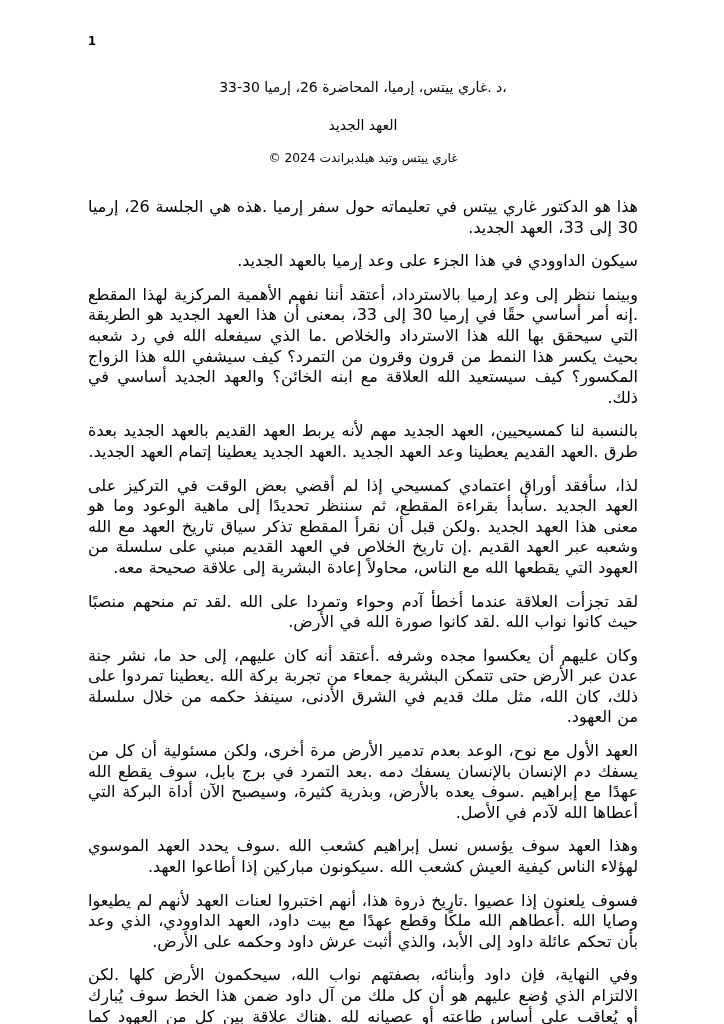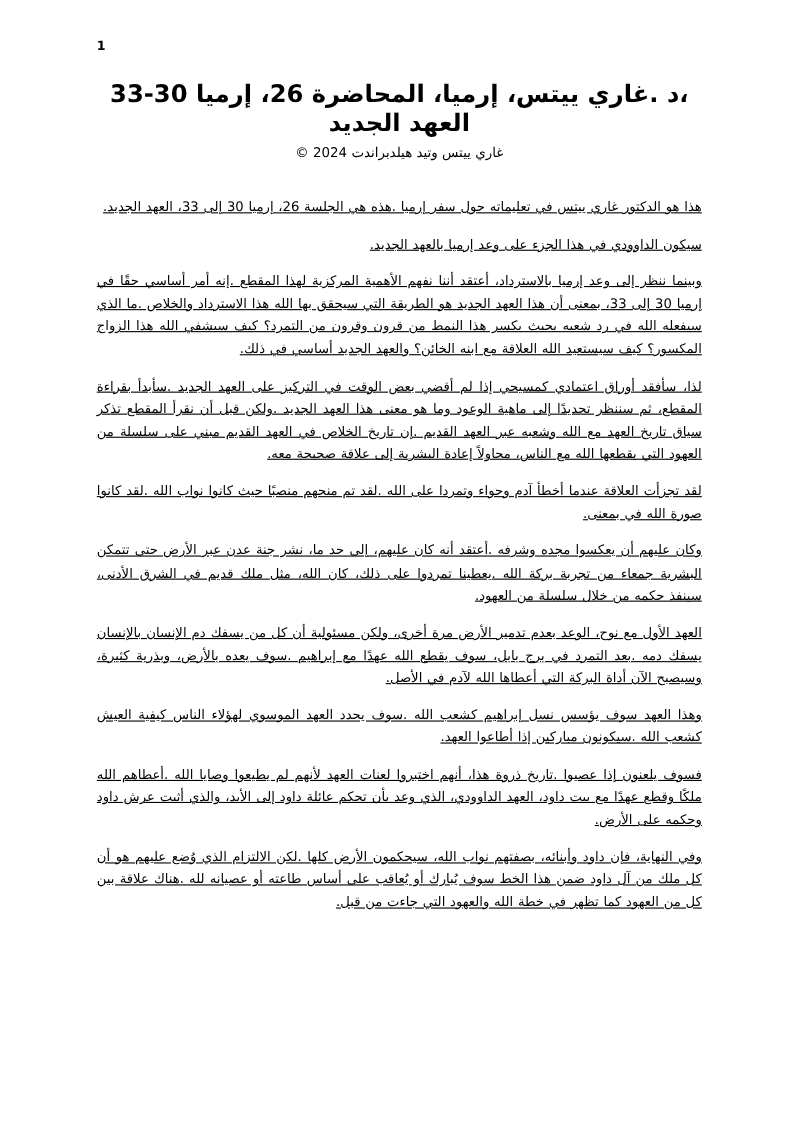--- a/index.html
+++ b/index.html
@@ -27,43 +27,42 @@
     font-weight: bold;
     text-align: left;
     margin: 0 0 26px 0;
   }
   .title-block {
     direction: rtl;
     text-align: center;
     margin: 0 0 0 0;
   }
   .title-line {
-    font-size: 22px;
-    font-weight: bold;
+    font-size: 14px;
+    font-weight: normal;
     line-height: 26px;
-    margin: 0;
+    margin: 12px;
   }
   .copyright {
     direction: rtl;
     font-size: 12.2px;
     line-height: 17px;
     margin: 5px 0 0 0;
   }
   .body-text {
     margin-top: 30px;
   }
   .body-text p {
     direction: rtl;
     unicode-bidi: plaintext;
     text-align: justify;
-    font-size: 12px;
+    font-size: 16px;
     line-height: 20.6px;
     margin: 0 0 13px 0;
     word-spacing: 0.5px;
-    text-decoration: underline;
   }
   .body-text p:last-child {
     margin-bottom: 0;
   }
 </style>
 </head>
 <body>
 
 <div class="page">
 
@@ -72,22 +71,23 @@
   <div class="title-block">
     <div class="title-line">،د .غاري ييتس، إرميا، المحاضرة 26، إرميا 30-33</div>
     <div class="title-line">العهد الجديد</div>
     <div class="copyright">غاري ييتس وتيد هيلدبراندت 2024 ©</div>
   </div>
 
   <div class="body-text">
     <p>هذا هو الدكتور غاري ييتس في تعليماته حول سفر إرميا .هذه هي الجلسة 26، إرميا 30 إلى 33، العهد الجديد.</p>
     <p>سيكون الداوودي في هذا الجزء على وعد إرميا بالعهد الجديد.</p>
     <p>وبينما ننظر إلى وعد إرميا بالاسترداد، أعتقد أننا نفهم الأهمية المركزية لهذا المقطع .إنه أمر أساسي حقًا في إرميا 30 إلى 33، بمعنى أن هذا العهد الجديد هو الطريقة التي سيحقق بها الله هذا الاسترداد والخلاص .ما الذي سيفعله الله في رد شعبه بحيث يكسر هذا النمط من قرون وقرون من التمرد؟ كيف سيشفي الله هذا الزواج المكسور؟ كيف سيستعيد الله العلاقة مع ابنه الخائن؟ والعهد الجديد أساسي في ذلك.</p>
+    <p>بالنسبة لنا كمسيحيين، العهد الجديد مهم لأنه يربط العهد القديم بالعهد الجديد بعدة طرق .العهد القديم يعطينا وعد العهد الجديد .العهد الجديد يعطينا إتمام العهد الجديد.</p>
     <p>لذا، سأفقد أوراق اعتمادي كمسيحي إذا لم أقضي بعض الوقت في التركيز على العهد الجديد .سأبدأ بقراءة المقطع، ثم سننظر تحديدًا إلى ماهية الوعود وما هو معنى هذا العهد الجديد .ولكن قبل أن نقرأ المقطع تذكر سياق تاريخ العهد مع الله وشعبه عبر العهد القديم .إن تاريخ الخلاص في العهد القديم مبني على سلسلة من العهود التي يقطعها الله مع الناس، محاولاً إعادة البشرية إلى علاقة صحيحة معه.</p>
-    <p>لقد تجزأت العلاقة عندما أخطأ آدم وحواء وتمردا على الله .لقد تم منحهم منصبًا حيث كانوا نواب الله .لقد كانوا صورة الله في بمعنى.</p>
+    <p>لقد تجزأت العلاقة عندما أخطأ آدم وحواء وتمردا على الله .لقد تم منحهم منصبًا حيث كانوا نواب الله .لقد كانوا صورة الله في الأرض.</p>
     <p>وكان عليهم أن يعكسوا مجده وشرفه .أعتقد أنه كان عليهم، إلى حد ما، نشر جنة عدن عبر الأرض حتى تتمكن البشرية جمعاء من تجربة بركة الله .يعطينا تمردوا على ذلك، كان الله، مثل ملك قديم في الشرق الأدنى، سينفذ حكمه من خلال سلسلة من العهود.</p>
     <p>العهد الأول مع نوح، الوعد بعدم تدمير الأرض مرة أخرى، ولكن مسئولية أن كل من يسفك دم الإنسان بالإنسان يسفك دمه .بعد التمرد في برج بابل، سوف يقطع الله عهدًا مع إبراهيم .سوف يعده بالأرض، وبذرية كثيرة، وسيصبح الآن أداة البركة التي أعطاها الله لآدم في الأصل.</p>
     <p>وهذا العهد سوف يؤسس نسل إبراهيم كشعب الله .سوف يحدد العهد الموسوي لهؤلاء الناس كيفية العيش كشعب الله .سيكونون مباركين إذا أطاعوا العهد.</p>
     <p>فسوف يلعنون إذا عصيوا .تاريخ ذروة هذا، أنهم اختبروا لعنات العهد لأنهم لم يطيعوا وصايا الله .أعطاهم الله ملكًا وقطع عهدًا مع بيت داود، العهد الداوودي، الذي وعد بأن تحكم عائلة داود إلى الأبد، والذي أثبت عرش داود وحكمه على الأرض.</p>
     <p>وفي النهاية، فإن داود وأبنائه، بصفتهم نواب الله، سيحكمون الأرض كلها .لكن الالتزام الذي وُضع عليهم هو أن كل ملك من آل داود ضمن هذا الخط سوف يُبارك أو يُعاقب على أساس طاعته أو عصيانه لله .هناك علاقة بين كل من العهود كما تظهر في خطة الله والعهود التي جاءت من قبل.</p>
   </div>
 
 </div>
 
 </body></html>

